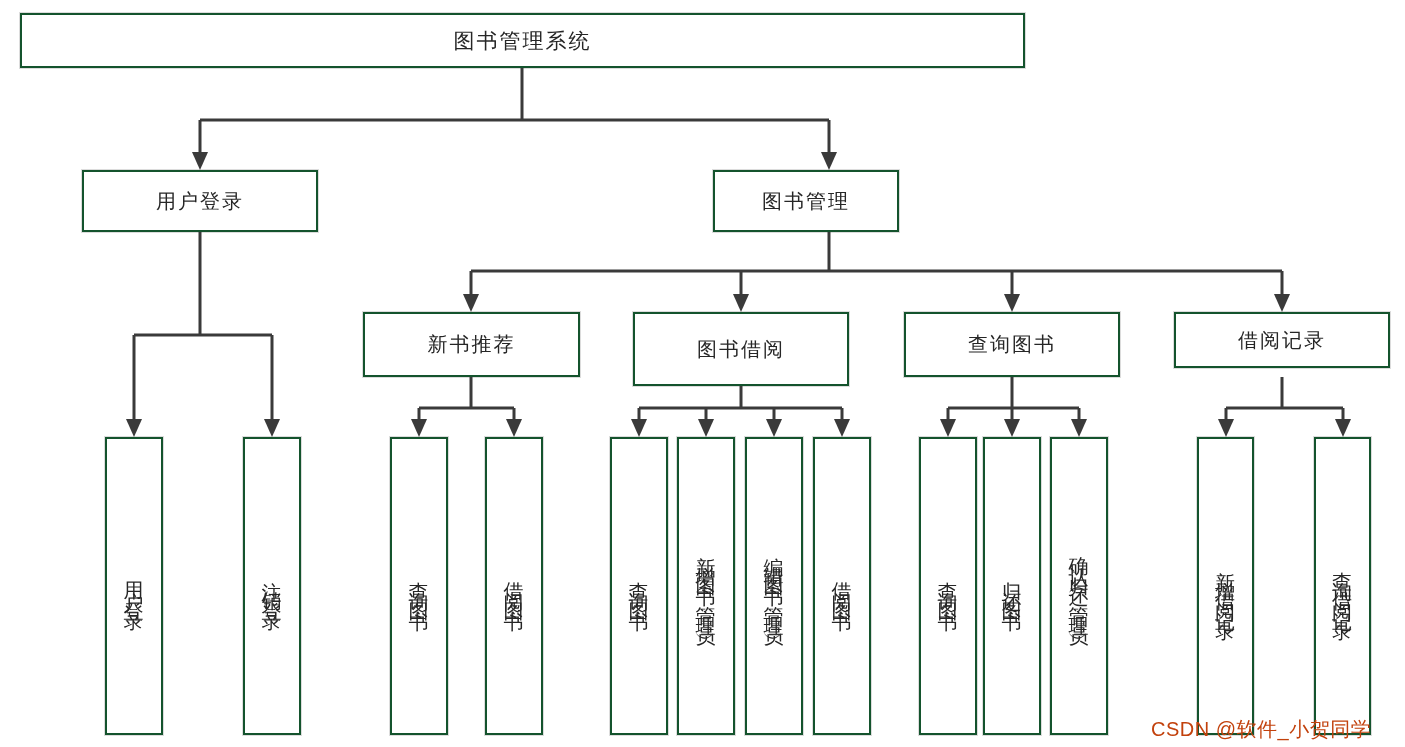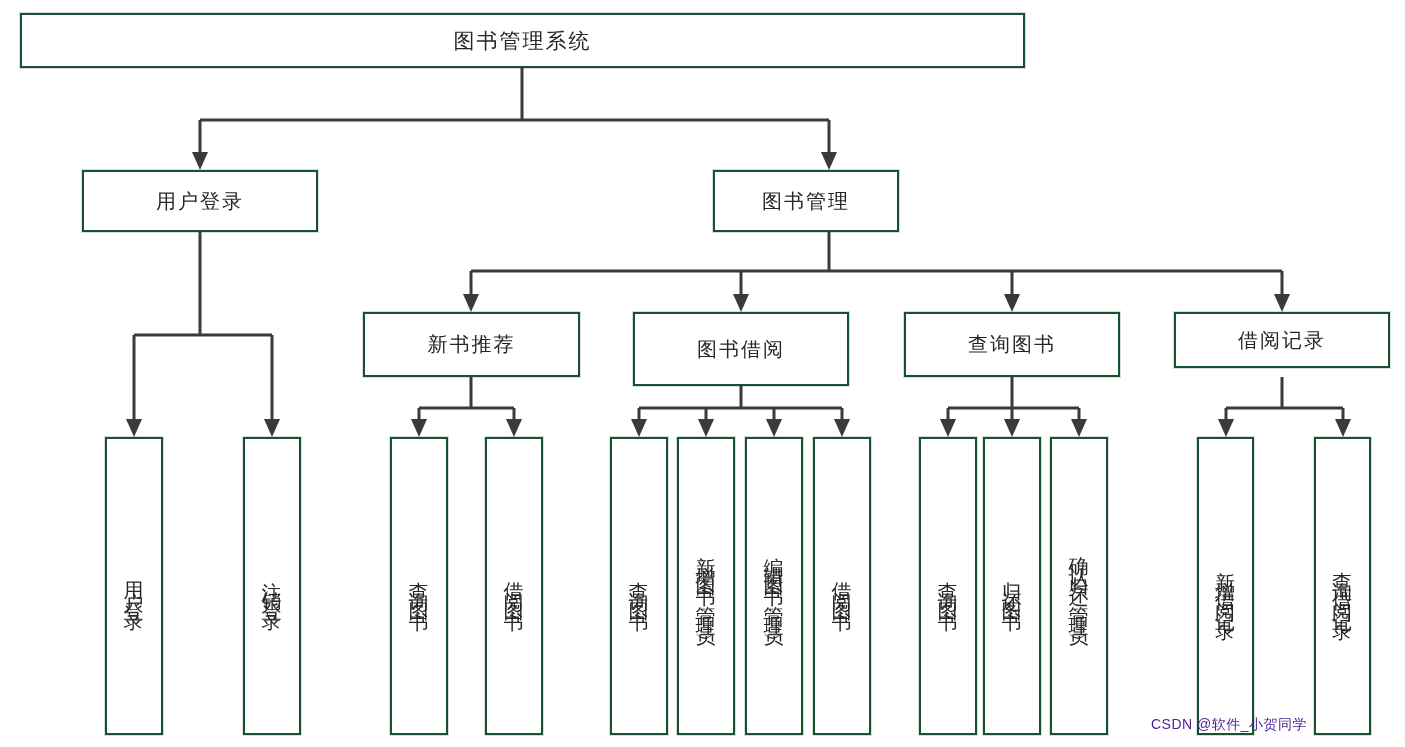--- a/index.html
+++ b/index.html
@@ -50,22 +50,22 @@
     text-orientation: mixed;
     letter-spacing: 10px;
     font-size: 20px;
     white-space: normal;
     line-height: 1;
   }
   .watermark {
     position: absolute;
     left: 1151px;
     top: 716px;
-    font-size: 14px;
-    color: #4c1d95;
+    font-size: 20px;
+    color: #c2410c;
     z-index: 3;
     white-space: nowrap;
     letter-spacing: 0.5px;
   }
 </style>
 </head>
 <body>
 
 <div class="stage">
 

